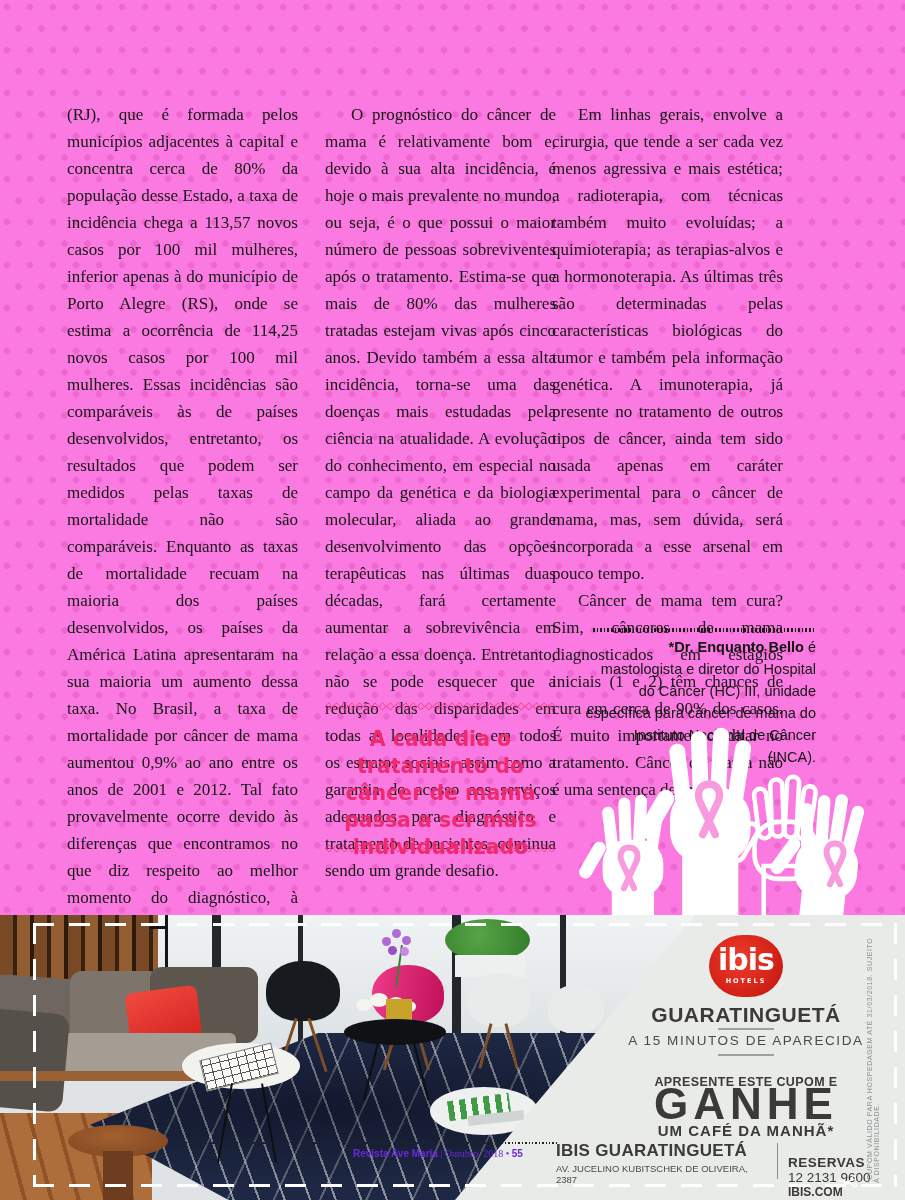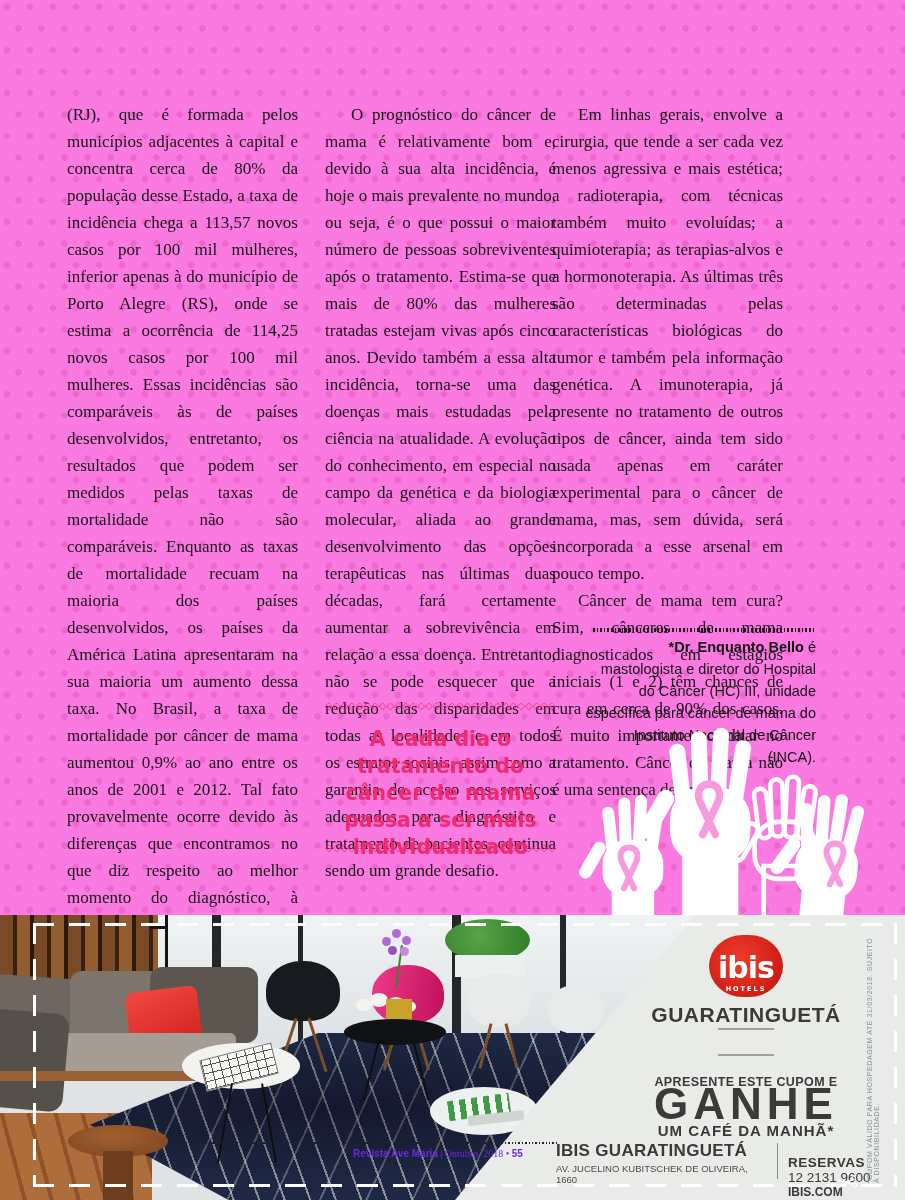--- a/index.html
+++ b/index.html
@@ -96,21 +96,21 @@
   .stooltop{left:68px;top:210px;width:100px;height:32px;border-radius:50%;
     background:radial-gradient(ellipse at 45% 35%,#a2602f,#7c441f);}
   .stoolcol{left:103px;top:236px;width:30px;height:49px;background:#6e3c1e;}
 
   
   #panel{left:0;top:0;width:905px;height:285px;background:#e9ebe9;
     clip-path:polygon(695px 0,905px 0,905px 285px,455px 285px);}
   #logo{left:709px;top:20px;width:74px;height:62px;border-radius:46%/50%;
     background:radial-gradient(circle at 42% 38%,#ef3b2b,#cf1f15 70%,#a81710);
     text-align:center;color:#fff;font-family:"DejaVu Sans","Liberation Sans",sans-serif;}
-  #logo .b{font-weight:bold;font-size:30px;line-height:34px;margin-top:16px;letter-spacing:-1px;}
+  #logo .b{font-weight:bold;font-size:30px;line-height:34px;margin-top:8px;letter-spacing:-1px;}
   #logo .h{font-size:6.5px;letter-spacing:2px;font-weight:bold;}
   .adtxt{font-family:"Liberation Sans","DejaVu Sans",sans-serif;color:#3a3a38;}
   #ad-city{left:586px;top:88px;width:320px;text-align:center;font-size:21px;font-weight:bold;letter-spacing:.5px;}
   .hr1{left:718px;width:56px;height:2px;background:#a0a19f;}
   #ad-tag{left:586px;top:118px;width:320px;text-align:center;font-size:13.5px;letter-spacing:1.6px;color:#4a4a48;}
   #ad-l1{left:586px;top:146px;width:320px;text-align:center;font-size:12.5px;font-weight:bold;letter-spacing:.4px;}
   #ad-l2{left:586px;top:160px;width:320px;text-align:center;font-size:12.5px;font-weight:bold;letter-spacing:.4px;}
   #ad-big{left:586px;top:164px;width:320px;text-align:center;font-size:44px;font-weight:bold;letter-spacing:5px;}
   #ad-sub{left:586px;top:207px;width:320px;text-align:center;font-size:15px;font-weight:bold;letter-spacing:1px;}
   #ad-hotel{left:556px;top:226px;width:214px;text-align:left;}
@@ -247,27 +247,28 @@
     <div class="abs stooltop"></div>
     <div class="abs stoolcol"></div>
 
     <div id="panel" class="abs">
       <div id="logo" class="abs">
         <div class="b">ibis</div>
         <div class="h">HOTELS</div>
       </div>
       <div id="ad-city" class="abs adtxt">GUARATINGUETÁ</div>
       <div class="abs hr1" style="top:113px"></div>
+      <div id="ad-tag" class="abs adtxt">A 15 MINUTOS DE APARECIDA</div>
       <div class="abs hr1" style="top:139px"></div>
       <div id="ad-l2" class="abs adtxt">APRESENTE ESTE CUPOM E</div>
       <div id="ad-big" class="abs adtxt">GANHE</div>
       <div id="ad-sub" class="abs adtxt">UM CAFÉ DA MANHÃ*</div>
       <div id="ad-hotel" class="abs adtxt">
         <div class="n">IBIS GUARATINGUETÁ</div>
-        <div class="a">AV. JUCELINO KUBITSCHEK DE OLIVEIRA, 1660</div>
+        <div class="a">AV. JUCELINO KUBITSCHEK DE OLIVEIRA, 2387</div>
       </div>
       <div id="vdiv" class="abs"></div>
       <div id="ad-res" class="abs adtxt">
         <div class="r">RESERVAS</div>
         <div class="p">12 2131 9600</div>
         <div class="s">IBIS.COM</div>
       </div>
       <div id="legal" class="abs">*CUPOM VÁLIDO PARA HOSPEDAGEM ATÉ 31/03/2018. SUJEITO À DISPONIBILIDADE.</div>
     </div>
   </div>

